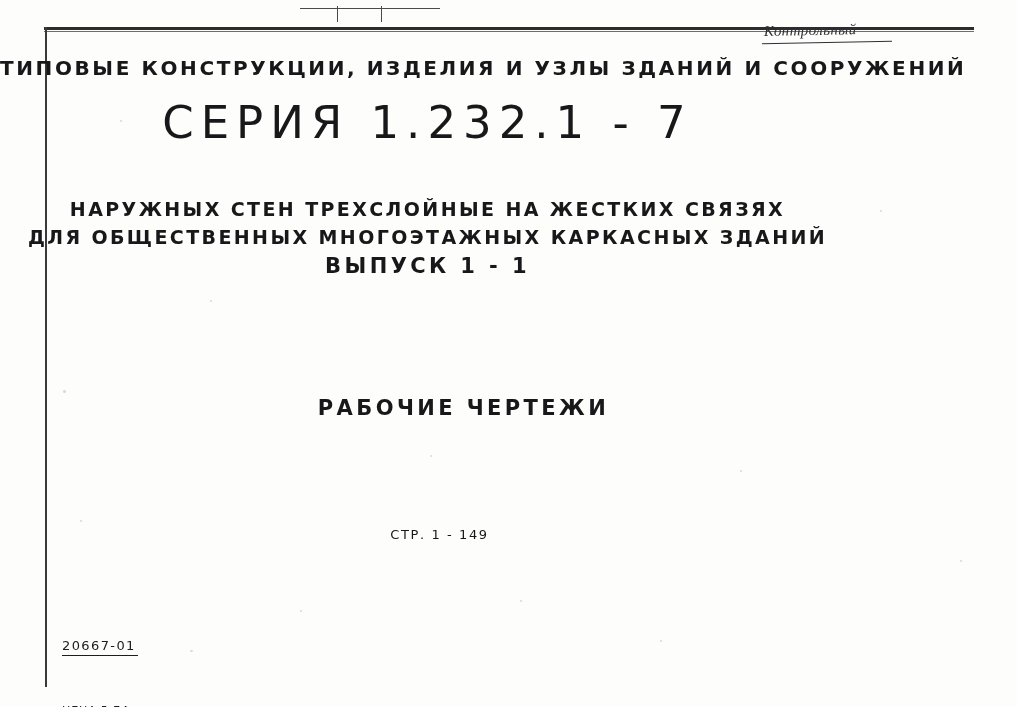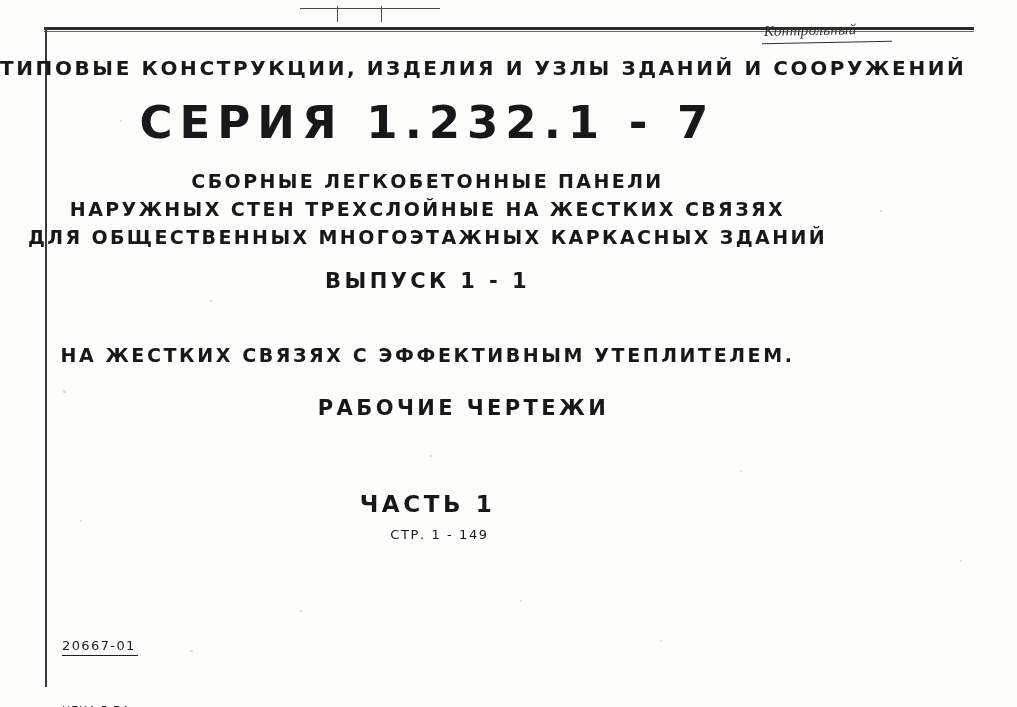--- a/index.html
+++ b/index.html
@@ -101,39 +101,39 @@
   }
   .line-heading {
     top: 56px;
     font-size: 20px;
     letter-spacing: 2.6px;
   }
   .line-series {
     top: 96px;
     font-size: 45px;
     letter-spacing: 7px;
-    font-weight: bold;
+    font-weight: normal;
   }
   .line-sub1 {
     top: 170px;
     font-size: 19px;
     letter-spacing: 2.4px;
   }
   .line-sub2 {
     top: 198px;
     font-size: 19px;
     letter-spacing: 2.4px;
   }
   .line-sub3 {
     top: 226px;
     font-size: 19px;
     letter-spacing: 2.4px;
   }
   .line-issue {
-    top: 269px;
+    top: 254px;
     font-size: 21px;
     letter-spacing: 3.4px;
   }
   .line-desc1 {
     top: 317px;
     font-size: 19px;
     letter-spacing: 2.6px;
   }
   .line-desc2 {
     top: 344px;
@@ -201,31 +201,28 @@
   <div class="top-rule"></div>
   <div class="top-rule-2"></div>
   <div class="left-rule"></div>
 
   <div class="handwriting">Контрольный</div>
   <div class="handwriting-underline"></div>
 
   <div class="doc-text line-heading">ТИПОВЫЕ КОНСТРУКЦИИ, ИЗДЕЛИЯ И УЗЛЫ ЗДАНИЙ И СООРУЖЕНИЙ</div>
   <div class="doc-text line-series">СЕРИЯ   1.232.1 - 7</div>
 
-  <div class="doc-text line-sub1">СБОРНЫЕ ЛЕГКОБЕТОННЫЕ ПАНЕЛИ</div>
   <div class="doc-text line-sub2">НАРУЖНЫХ СТЕН ТРЕХСЛОЙНЫЕ НА ЖЕСТКИХ СВЯЗЯХ</div>
   <div class="doc-text line-sub3">ДЛЯ ОБЩЕСТВЕННЫХ МНОГОЭТАЖНЫХ КАРКАСНЫХ ЗДАНИЙ</div>
 
   <div class="doc-text line-issue">ВЫПУСК  1 - 1</div>
 
-  <div class="doc-text line-desc2">НА ЖЕСТКИХ СВЯЗЯХ С ЭФФЕКТИВНЫМ УТЕПЛИТЕЛЕМ.</div>
 
   <div class="doc-text line-drawings">РАБОЧИЕ ЧЕРТЕЖИ</div>
 
-  <div class="doc-text line-part">ЧАСТЬ 1</div>
   <div class="doc-text line-pages">СТР.  1 - 149</div>
 
   <div class="code-block">
     <div class="code-num">20667-01</div>
     <div class="code-divider"></div>
     <div class="code-price">ЦЕНА 5-74</div>
     <div class="code-underline"></div>
   </div>
 
   <div class="speckle" style="left:120px;top:120px;width:2px;height:2px;"></div>

